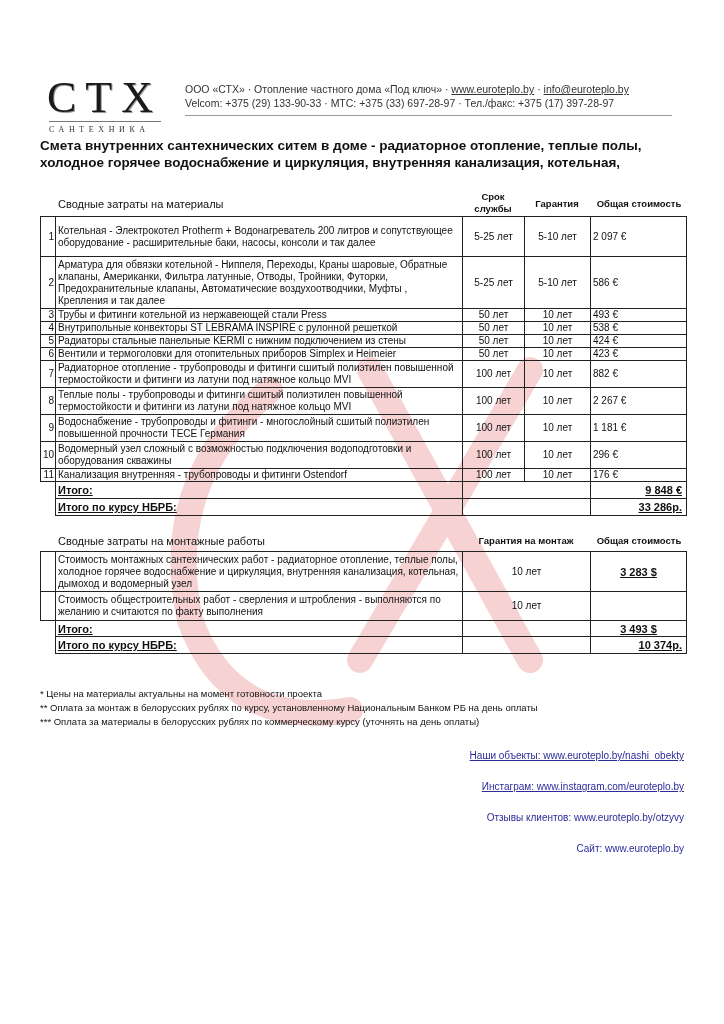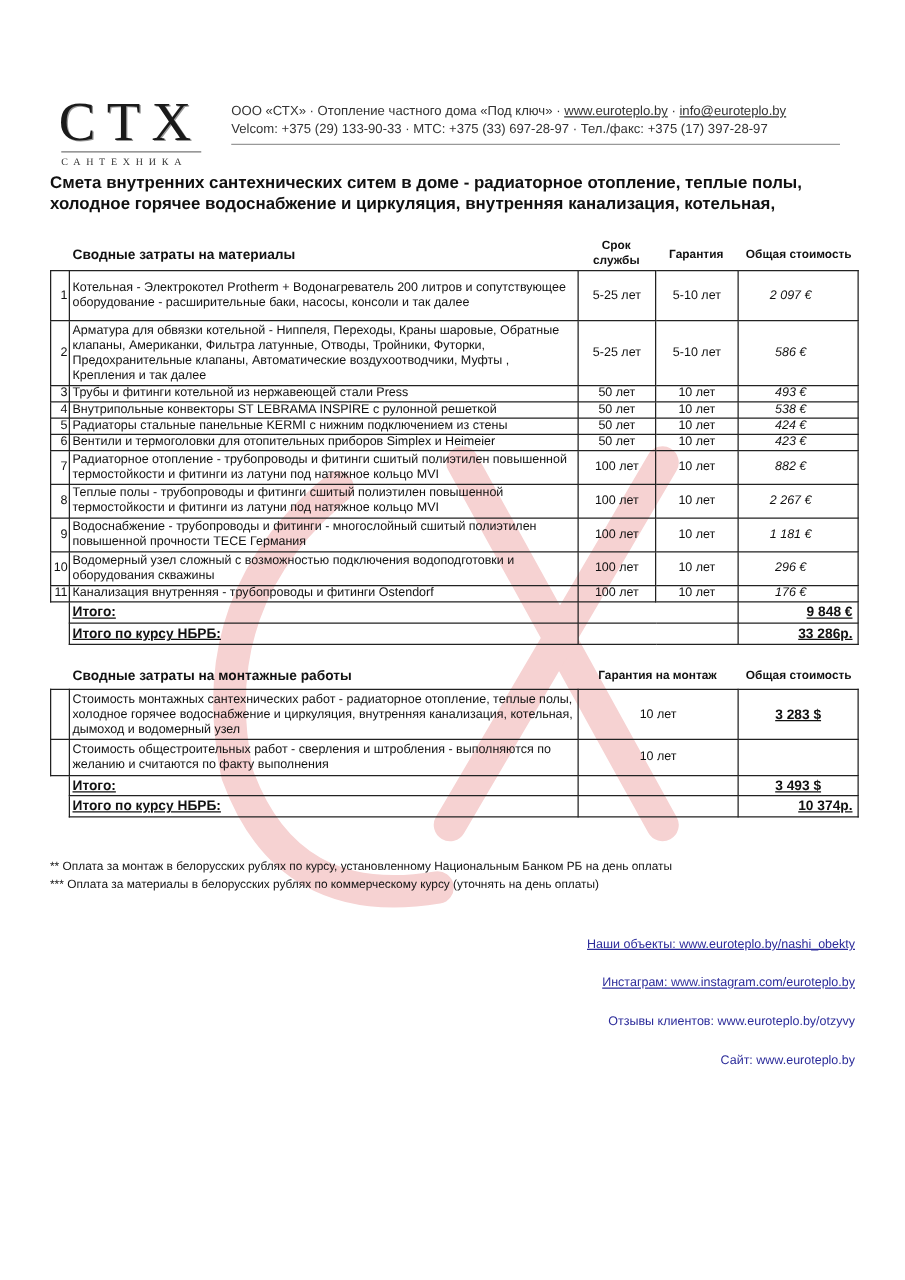--- a/index.html
+++ b/index.html
@@ -27,31 +27,31 @@
   .contact { position: absolute; left: 185px; top: 82px; font-size: 10.5px; color: #333; line-height: 14px; }
   .contact a { color: #333; text-decoration: underline; }
   .contact-rule { position: absolute; left: 185px; top: 115px; width: 487px; height: 1px; background: #999; }
 
   .title {
     position: absolute; left: 40px; top: 138px; width: 650px; 
     font-weight: bold; font-size: 13.5px; line-height: 16.5px;
   }
 
   
-  .sec-head { position: absolute; font-weight: bold; font-size: 11px; }
+  .sec-head { position: absolute; font-weight: normal; font-size: 11px; }
   .col-head { position: absolute; font-weight: bold; font-size: 9.5px; text-align: center; line-height: 12px; }
 
   table.grid {
     position: absolute; border-collapse: collapse; table-layout: fixed;
     font-size: 10px; line-height: 12px;
   }
   table.grid td { border: 1px solid #222; padding: 0 2px; vertical-align: middle; }
   td.num { text-align: right; padding-right: 1px !important; }
   td.c { text-align: center; }
-  td.r { text-align: center; padding-right: 14px !important; font-style: italic; }
+  td.r { text-align: left; padding-right: 14px !important; }
   td.b { font-weight: bold; font-size: 11px; text-decoration: underline; }
   td.noborder { border: none !important; }
   td.rt { text-align: right; padding-right: 4px !important; }
 
   .notes { position: absolute; left: 40px; top: 687px; font-size: 9.5px; line-height: 14px; }
   .links { position: absolute; right: 40px; top: 750px; text-align: right; font-size: 10px; color: #2b2b9a; }
   .links div { height: 31px; }
   .links a { color: #2b2b9a; }
 </style>
 </head>
@@ -227,20 +227,21 @@
       <tr style="height:17px">
         <td class="noborder"></td>
         <td class="b">Итого по курсу НБРБ:</td>
         <td></td>
         <td class="b rt">10 374р.</td>
       </tr>
     </tbody>
   </table>
 
   <div class="notes">
+    <div>* Цены на материалы актуальны на момент готовности проекта</div>
     <div>** Оплата за монтаж в белорусских рублях по курсу, установленному Национальным Банком РБ на день оплаты</div>
     <div>*** Оплата за материалы в белорусских рублях по коммерческому курсу (уточнять на день оплаты)</div>
   </div>
 
   <div class="links">
     <div><a href="#">Наши объекты:  www.euroteplo.by/nashi_obekty</a></div>
     <div><a href="#">Инстаграм: www.instagram.com/euroteplo.by</a></div>
     <div>Отзывы клиентов: www.euroteplo.by/otzyvy</div>
     <div>Сайт: www.euroteplo.by</div>
   </div>

